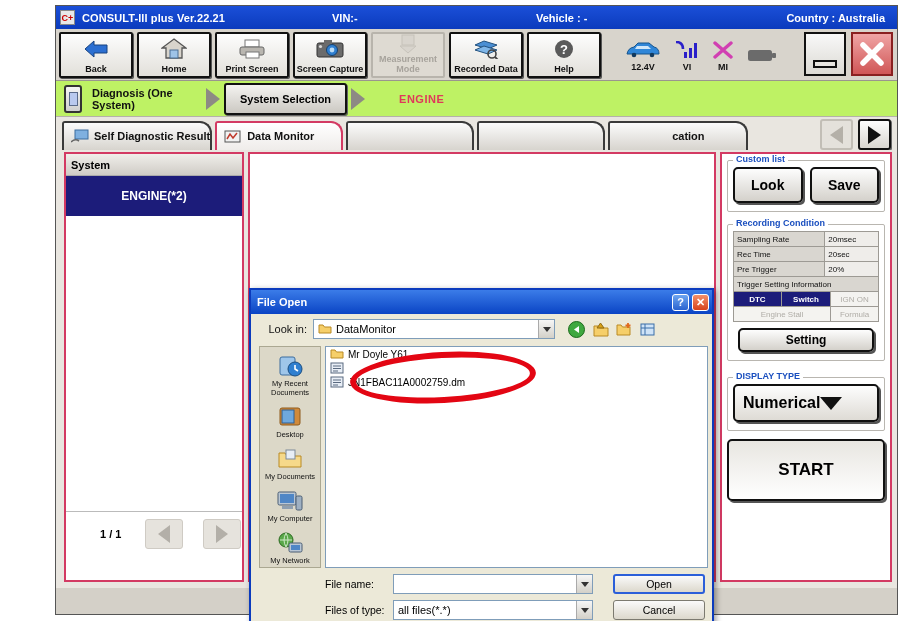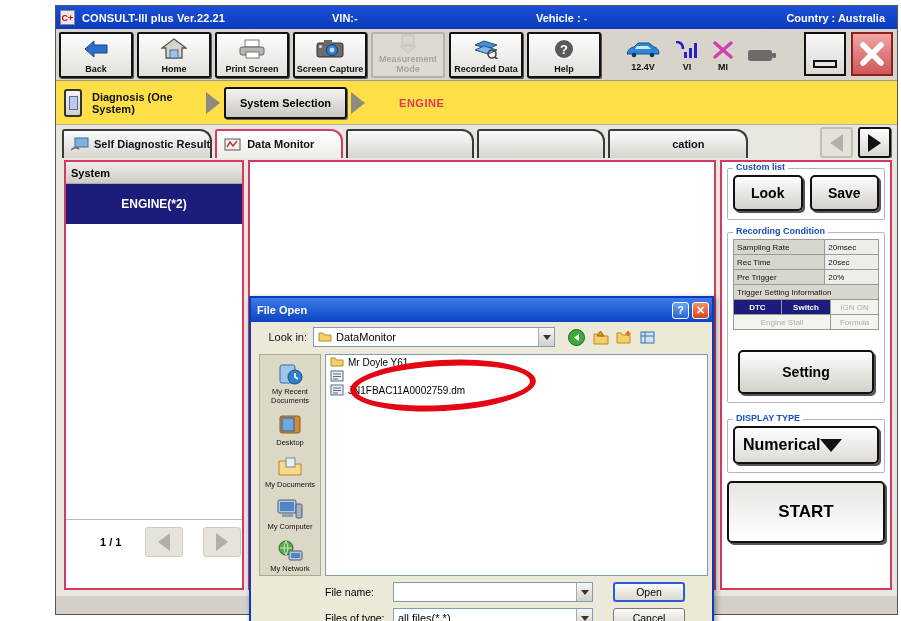--- a/index.html
+++ b/index.html
@@ -59,21 +59,21 @@
   .winbtns { position:absolute; right:4px; top:3px; display:flex; gap:5px; }
   .wbtn { width:42px; height:44px; border:2px solid #111;
           background:linear-gradient(#f8f8f8,#dcdad4);
           display:flex; align-items:flex-end; justify-content:center;
           padding-bottom:6px; cursor:pointer; }
   .wbtn .bar { width:24px; height:8px; background:#e9e7e2; border:2px solid #111;}
   .wbtn.close { background:linear-gradient(#f0a5a5,#d05656); border-color:#8a2020;
                 align-items:center; padding:0; }
 
   
-  .crumbs { height:44px; background:#fde047; display:flex; align-items:center;
+  .crumbs { height:36px; background:#bef264; display:flex; align-items:center;
             padding:0 8px; border-bottom:1px solid #b5b1a9; }
   .crumb-icon { width:18px; height:28px; background:linear-gradient(#f5f5f5,#cfcfcf);
                 border:2px solid #333; border-radius:3px; margin-right:10px;
                 display:flex; align-items:center; justify-content:center; }
   .crumb-icon i { display:block; width:9px; height:14px; background:#b9c9ef;
                   border:1px solid #5a6a8a; }
   .crumb-txt { font-size:11px; font-weight:bold; color:#111; line-height:12px;
                width:110px; }
   .arrowk { width:0;height:0;border-left:14px solid #8d8a84;
             border-top:11px solid transparent;border-bottom:11px solid transparent;
@@ -171,23 +171,23 @@
            font-weight:bold; display:flex; align-items:center;
            justify-content:center; cursor:pointer; box-shadow:2px 2px 0 #555; }
   .rctab { width:100%; border-collapse:collapse; font-size:8px; }
   .rctab td { border:1px solid #9d9a94; height:15px; padding:0 3px;
               background:#d9d6d0; color:#111; }
   .rctab td.v { background:#efedea; }
   .rctab td.full { text-align:left; }
   .rctab td.on { background:#1c1c7a; color:#fff; text-align:center;
                  font-weight:bold; }
   .rctab td.off { background:#f4f3f0; color:#b0ada7; text-align:center; }
-  .setbtn { margin:20px 5px 0 5px; height:44px; border:2px solid #111;
+  .setbtn { margin:6px 5px 0 5px; height:24px; border:2px solid #111;
             border-radius:5px; background:linear-gradient(#fdfdfd,#d4d1cb);
-            font-size:14px; font-weight:bold; display:flex; align-items:center;
+            font-size:12px; font-weight:bold; display:flex; align-items:center;
             justify-content:center; cursor:pointer; box-shadow:2px 2px 0 #555; }
   .dtsel { height:38px; border:2px solid #111; border-radius:5px;
            background:linear-gradient(#fdfdfd,#dedbd5); display:flex;
            align-items:center; justify-content:flex-start; padding:0 8px;
            cursor:pointer; box-shadow:2px 2px 0 #555; }
   .dtsel span { font-size:16px; font-weight:bold; }
   .caret { width:0;height:0;border-left:11px solid transparent;
            border-right:11px solid transparent;border-top:13px solid #111; }
   .startbtn { margin:8px 5px 0 5px; height:62px; border:2px solid #111;
               border-radius:5px; background:linear-gradient(#e8e6e1,#ffffff);
@@ -230,21 +230,21 @@
   .place { width:58px; text-align:center; font-size:7.5px; color:#111;
            cursor:pointer; }
   .place .pi { height:26px; display:flex;align-items:center;justify-content:center; }
   .filelist { position:absolute; left:74px; top:56px; width:383px; height:222px;
               background:#fff; border:1px solid #7f9db9; overflow:hidden; }
   .fitem { display:flex; align-items:center; gap:4px; font-size:10px;
            padding:1px 4px; cursor:pointer; }
   .dlg-bottom { position:absolute; left:74px; top:284px; width:383px; }
   .fbrow { display:flex; align-items:center; gap:6px; margin-bottom:6px; }
   .fbrow .lb { font-size:10.5px; width:62px; }
-  .dbtn { width:72px; height:20px; background:linear-gradient(#fafafa,#dcd8cc);
+  .dbtn { width:92px; height:20px; background:linear-gradient(#fafafa,#dcd8cc);
           border:1px solid #7c7a70; border-radius:3px; font-size:10.5px;
           display:flex; align-items:center; justify-content:center; cursor:pointer; }
   .dbtn.def { border:2px solid #2b5fd9; }
 
   .ellipse { position:absolute; left:294px; top:202px; width:186px; height:51px;
              border:6px solid #e30613; border-radius:50%; z-index:60;
              transform:rotate(-3deg); pointer-events:none; }
 
   svg { display:block; }
 </style>

